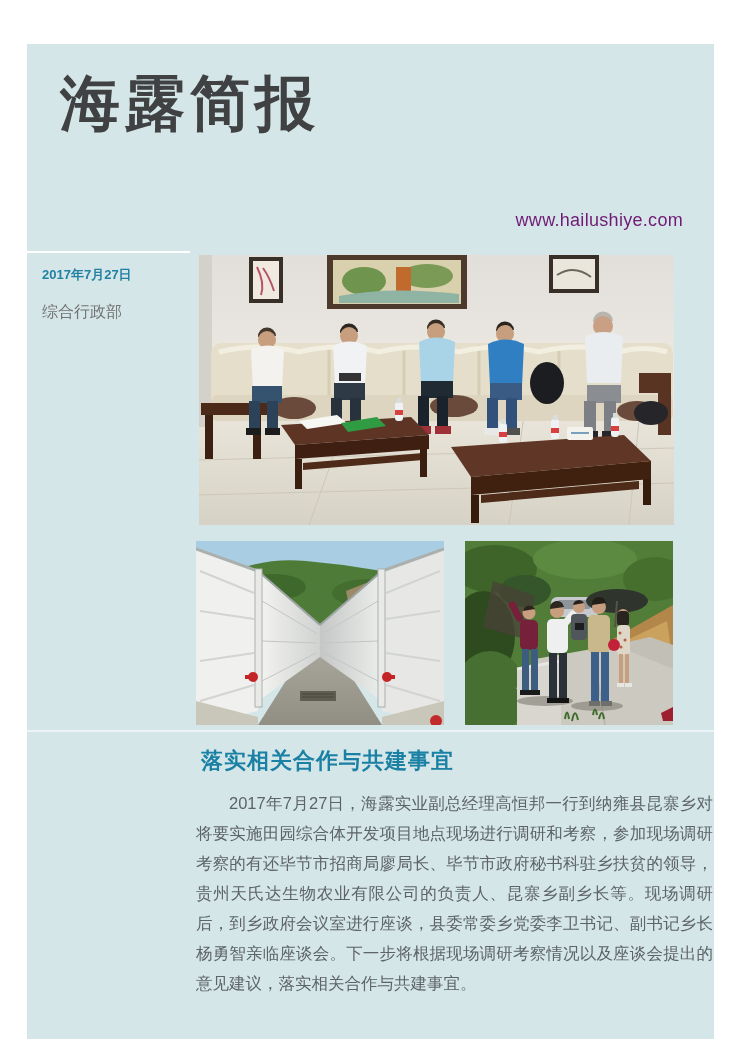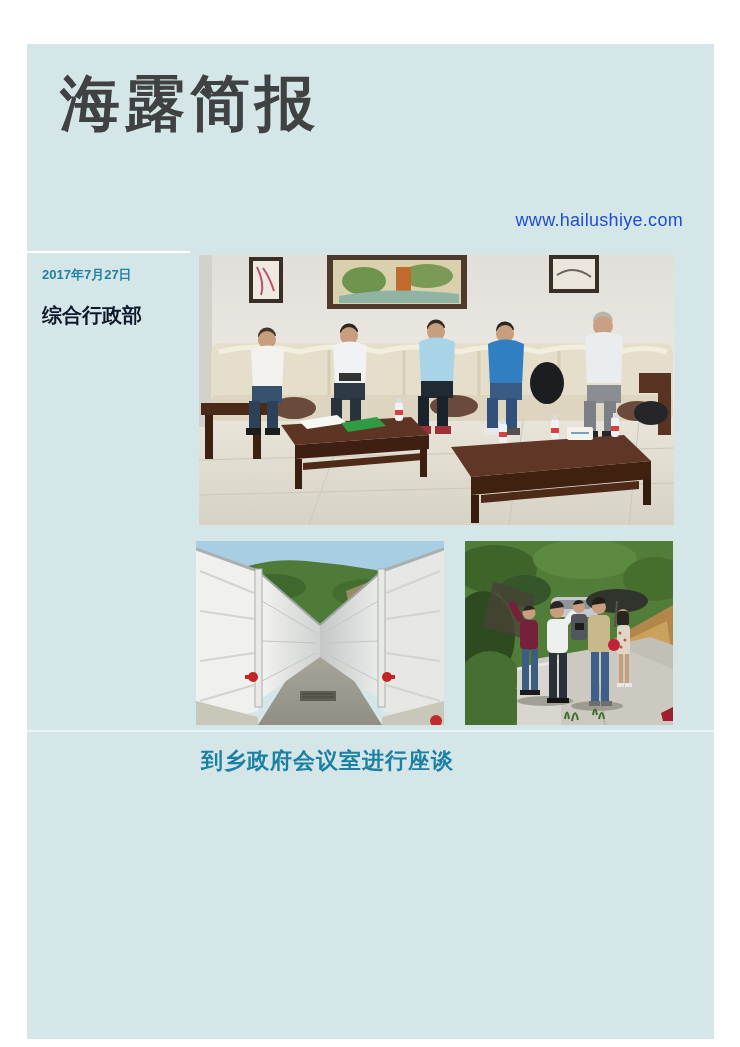--- a/index.html
+++ b/index.html
@@ -6,24 +6,24 @@
   body{
     width:740px;height:1047px;background:#ffffff;position:relative;
     font-family:"Liberation Sans","DejaVu Sans",sans-serif;
     overflow:hidden;
   }
   .page{position:absolute;left:0;top:12px;width:740px;height:1047px;margin-top:7px;}
   .panel{position:absolute;left:27px;top:25px;width:687px;height:995px;background:#d5e6e8;}
   .masthead{position:absolute;left:60px;top:50px;display:flex;align-items:baseline;gap:18px;color:#3f4142;}
   .title{font-size:60px;font-weight:bold;letter-spacing:5px;line-height:1.15;}
   .issue{font-size:25px;font-weight:bold;letter-spacing:1px;}
-  .website{position:absolute;top:191px;right:57px;font-size:18px;color:#1d4ed8;letter-spacing:.3px;text-align:center;}
+  .website{position:absolute;top:191px;right:57px;font-size:18px;color:#701a75;letter-spacing:.3px;text-align:center;}
   .rule-left{position:absolute;left:27px;top:232px;width:163px;height:2px;background:#ffffff;}
   .meta-date{position:absolute;left:42px;top:247px;font-size:13px;font-weight:600;color:#2280a3;}
-  .meta-dept{position:absolute;left:42px;top:283px;font-size:20px;font-weight:700;color:#0f172a;}
+  .meta-dept{position:absolute;left:42px;top:283px;font-size:16px;font-weight:400;color:#737373;}
   .photo{position:absolute;overflow:hidden;}
   .photo svg{display:block;width:100%;height:100%;}
   .photo-main{left:199px;top:236px;width:475px;height:270px;}
   .photo-greenhouse{left:196px;top:522px;width:248px;height:184px;}
   .photo-group{left:465px;top:522px;width:208px;height:184px;}
   .rule-full{position:absolute;left:27px;top:711px;width:687px;height:2px;background:rgba(255,255,255,.55);}
   .heading{position:absolute;left:201px;top:727px;font-size:22px;font-weight:bold;color:#1a80a4;letter-spacing:1px;}
   .body-text{
     position:absolute;left:196px;top:769px;width:517px;
     font-size:16.5px;line-height:30px;color:#5d6467;font-weight:500;
@@ -298,14 +298,15 @@
         <rect x="152" y="142" width="7" height="4" fill="#e8e6e2"></rect>
           <rect x="160" y="142" width="7" height="4" fill="#e8e6e2"></rect>
       </g>
       <path d="M100,178 q2,-13 4,0 M107,180 q3,-15 6,-1 M128,174 q2,-11 4,0 M134,178 q3,-12 5,0" stroke="#3f6c2d" stroke-width="2" fill="none"></path>
       <polygon points="196,172 208,166 208,180 198,180" fill="#9c2030"></polygon>
     </svg>
   </div>
 
   <div class="rule-full"></div>
 
-  <div class="heading">到乡政府会议室进行座谈</div>
+  <div class="heading">落实相关合作与共建事宜</div>
+  <div class="body-text">2017年7月27日，海露实业副总经理高恒邦一行到纳雍县昆寨乡对将要实施田园综合体开发项目地点现场进行调研和考察，参加现场调研考察的有还毕节市招商局廖局长、毕节市政府秘书科驻乡扶贫的领导，贵州天氏达生物农业有限公司的负责人、昆寨乡副乡长等。现场调研后，到乡政府会议室进行座谈，县委常委乡党委李卫书记、副书记乡长杨勇智亲临座谈会。下一步将根据现场调研考察情况以及座谈会提出的意见建议，落实相关合作与共建事宜。</div>
 </div>
 
 </body></html>

